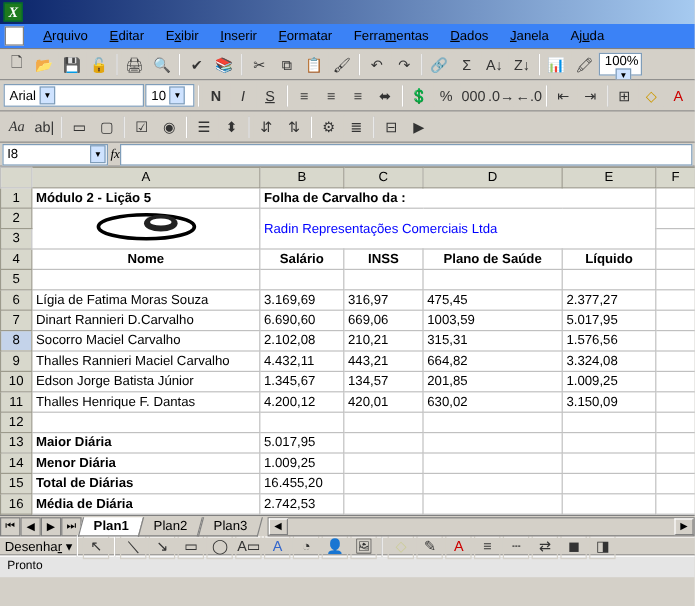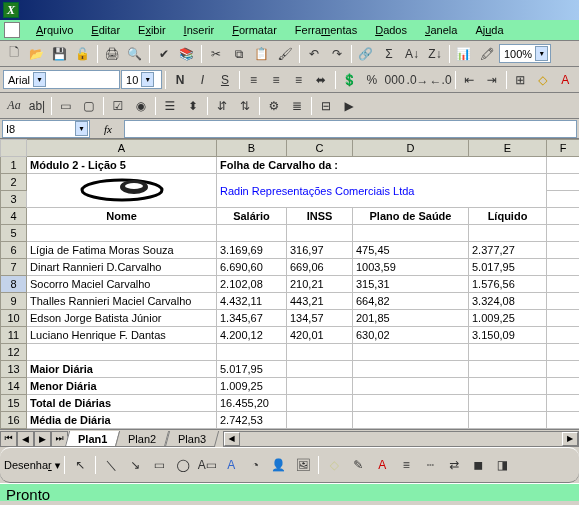--- a/index.html
+++ b/index.html
@@ -1,53 +1,53 @@
 <!DOCTYPE html>
 <html><head>
 <meta charset="utf-8">
 <style>
   * { box-sizing: border-box; margin: 0; padding: 0; }
   body { font-family: "Tahoma", "MS Sans Serif", sans-serif; font-size: 11px; background: #d4d0c8; width: 579px; height: 505px; overflow: hidden; }
   .titlebar { background: linear-gradient(to right, #0a246a, #a6caf0); color: #fff; height: 20px; display: flex; align-items: center; padding: 0 3px; font-weight: bold; font-size: 12px; }
   .titlebar .xicon { width: 16px; height: 16px; background:#1e7a1e; margin-right:4px; display:flex; align-items:center; justify-content:center; color:#fff; font-family: "Times New Roman", serif; font-style: italic; font-size: 12px; border:1px solid #063; }
-  .menubar { background:#86efac; padding: 2px 4px; display:flex; gap:2px; align-items:center; border-bottom:1px solid #808080; }
+  .menubar { background:#3b82f6; padding: 2px 4px; display:flex; gap:2px; align-items:center; border-bottom:1px solid #808080; }
   .menubar .xicon2 { width:16px; height:16px; background:#fff; border:1px solid #808080; margin-right:6px; }
   .menubar .mitem { padding: 1px 8px; }
   .menubar .mitem u { text-decoration: underline; }
   .toolbar { background:#d4d0c8; padding: 2px 3px; display:flex; align-items:center; gap:1px; border-bottom:1px solid #808080; flex-wrap:nowrap; overflow:hidden; height:26px; }
   .tbtn { width:22px; height:21px; border:1px solid #d4d0c8; display:flex; align-items:center; justify-content:center; font-size:12px; color:#333; }
   .tsep { width:1px; height:18px; background:#808080; margin:0 2px; border-right:1px solid #fff; }
   .combo { background:#fff; border:1px solid #7f9db9; height:19px; display:flex; align-items:center; padding:0 2px 0 4px; font-size:11px; }
   .combo .dd { width:13px; height:15px; background:#cfe3ff; border:1px solid #7f9db9; margin-left:3px; display:flex; align-items:center; justify-content:center; font-size:8px; }
   .formula-row { display:flex; align-items:center; background:#d4d0c8; border-bottom:1px solid #808080; height:20px; }
   .namebox { width:88px; background:#fff; border:1px solid #7f9db9; height:18px; margin:16px 2px; display:flex; align-items:center; padding:0 3px; position:relative; }
   .namebox .dd { width:13px; height:15px; background:#cfe3ff; border:1px solid #7f9db9; position:absolute; right:1px; display:flex;align-items:center;justify-content:center; font-size:8px; }
-  .fx { font-style:italic; font-family:"Times New Roman"; margin:0 12px; }
+  .fx { font-style:italic; font-family:"Times New Roman"; margin:0 0; }
   .formula-input { flex:1; background:#fff; border:1px solid #7f9db9; height:18px; margin-right:2px; }
   .sheet { background:#fff; position:relative; }
   .grid { border-collapse:collapse; width:579px; table-layout:fixed; }
   .grid td, .grid th { border:1px solid #c0c0c0; height:17px; font-size:11px; font-family:Arial,sans-serif; padding:0 3px; overflow:hidden; white-space:nowrap; }
   .grid .hdr { background:#d8d8cc; text-align:center; font-weight:normal; border:1px solid #9c9a8c; color:#000; font-family:"MS Sans Serif",sans-serif; font-size:11px; }
   .grid .rownum { background:#d8d8cc; text-align:center; border:1px solid #9c9a8c; width:26px; font-family:"MS Sans Serif",sans-serif;}
   .grid .sel { background:#c4d3ea; }
   .corner { background:#d8d8cc; border:1px solid #9c9a8c; }
   .bold { font-weight:bold; }
   .center { text-align:center; }
   .right { text-align:left; }
   .bluetxt { color:#0000ff; font-size:13px; }
   .tabs-row { display:flex; align-items:center; background:#d4d0c8; height:18px; border-top:1px solid #808080; }
   .tabs-row .navbtn { width:17px; height:16px; border:1px solid #808080; background:#d4d0c8; display:flex; align-items:center; justify-content:center; font-size:9px; }
   .tab { background:#fff; border:1px solid #808080; border-top:none; padding:0 10px; height:16px; display:flex; align-items:center; font-size:11px; transform:skewX(-15deg); margin-left:-1px;}
   .tab span { transform:skewX(15deg); display:inline-block; }
   .tab.inactive { background:#d4d0c8; }
   .hscroll { flex:1; background:#d4d0c8; height:16px; border:1px solid #808080; margin-left:6px; position:relative; display:flex; }
   .hscroll .sbtn { width:16px; height:14px; background:#d4d0c8; border:1px solid #fff; border-right-color:#808080; border-bottom-color:#808080; display:flex;align-items:center;justify-content:center; font-size:8px;}
-  .draw-row { display:flex; align-items:center; background:#d4d0c8; height:36px; padding:0 4px; gap:2px; border-top:1px solid #fff; border-bottom:1px solid #808080;border-radius:10px;}
-  .status { background:#86efac; height:18px; padding:2px 6px; border-top:1px solid #fff; font-size:15px;}
-  .zoom { font-size:11px; }
+  .draw-row { display:flex; align-items:center; background:#d4d0c8; height:16px; padding:0 4px; gap:2px; border-top:1px solid #fff; border-bottom:1px solid #808080;}
+  .status { background:#e5e5e5; height:18px; padding:2px 6px; border-top:1px solid #fff; font-size:10px;}
+  .zoom { font-size:11px;flex-direction:column; }
   svg.logo { width:100px; height:30px; }
 </style>
 </head>
 <body>
 
 <div class="titlebar">
   <div class="xicon">X</div>
 </div>
 
 <div class="menubar">
@@ -262,21 +262,21 @@
           <td class="rownum">10</td>
     <td>Edson Jorge Batista Júnior</td>
     <td class="right">1.345,67</td>
     <td class="right">134,57</td>
     <td class="right">201,85</td>
     <td class="right">1.009,25</td>
     <td></td>
         </tr>
   <tr>
           <td class="rownum">11</td>
-    <td>Luciano Henrique F. Dantas</td>
+    <td>Thalles Henrique F. Dantas</td>
     <td class="right">4.200,12</td>
     <td class="right">420,01</td>
     <td class="right">630,02</td>
     <td class="right">3.150,09</td>
     <td></td>
         </tr>
   <tr>
           <td class="rownum">12</td>
     <td></td>
           <td></td>

